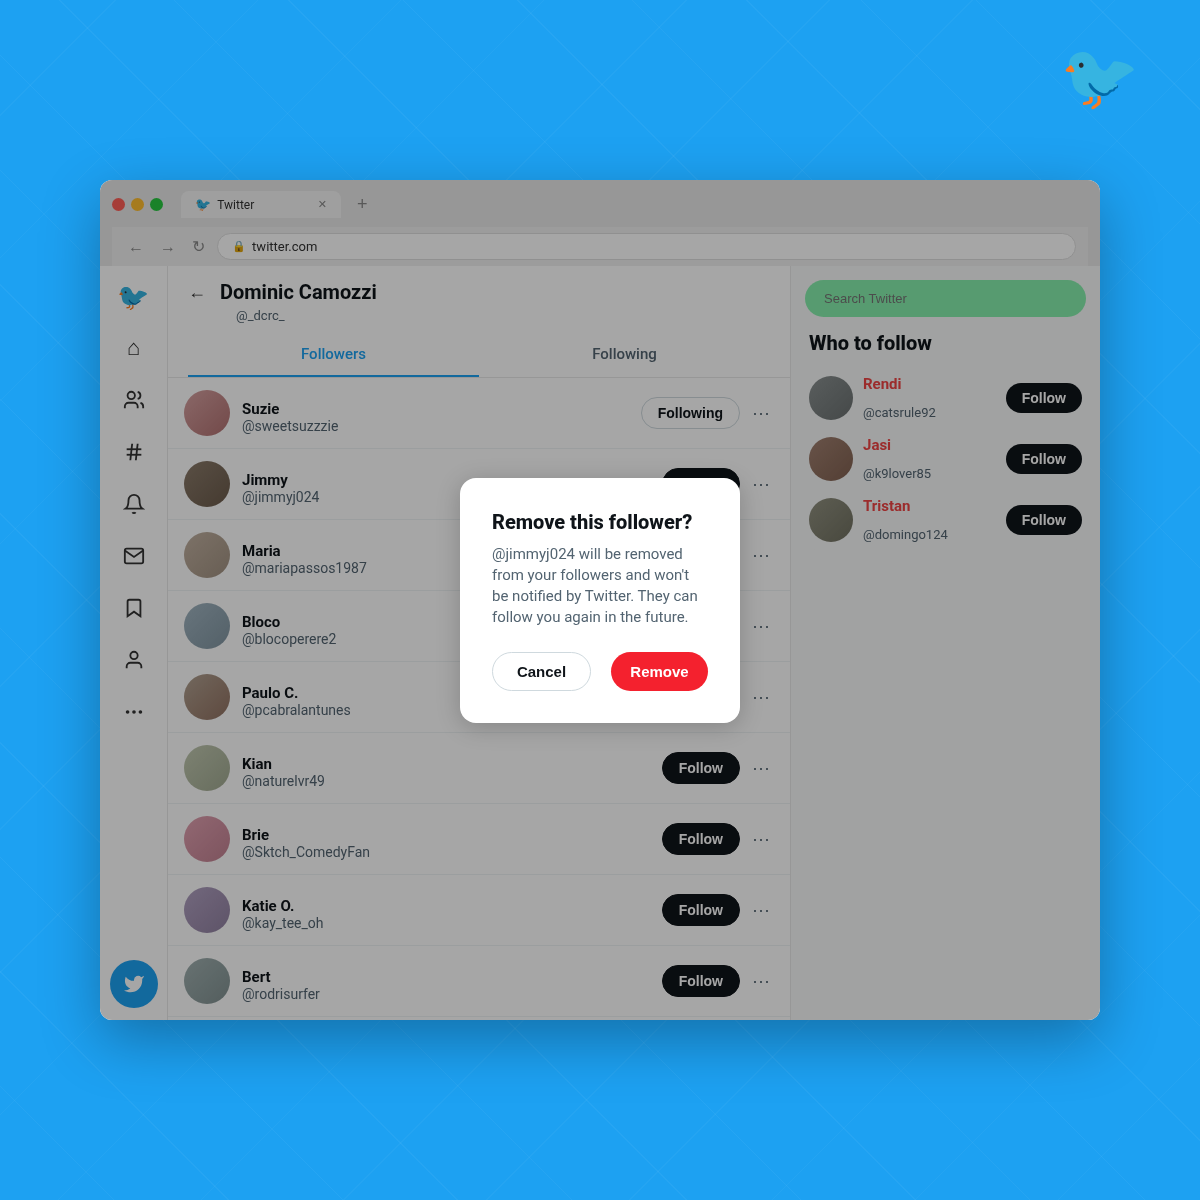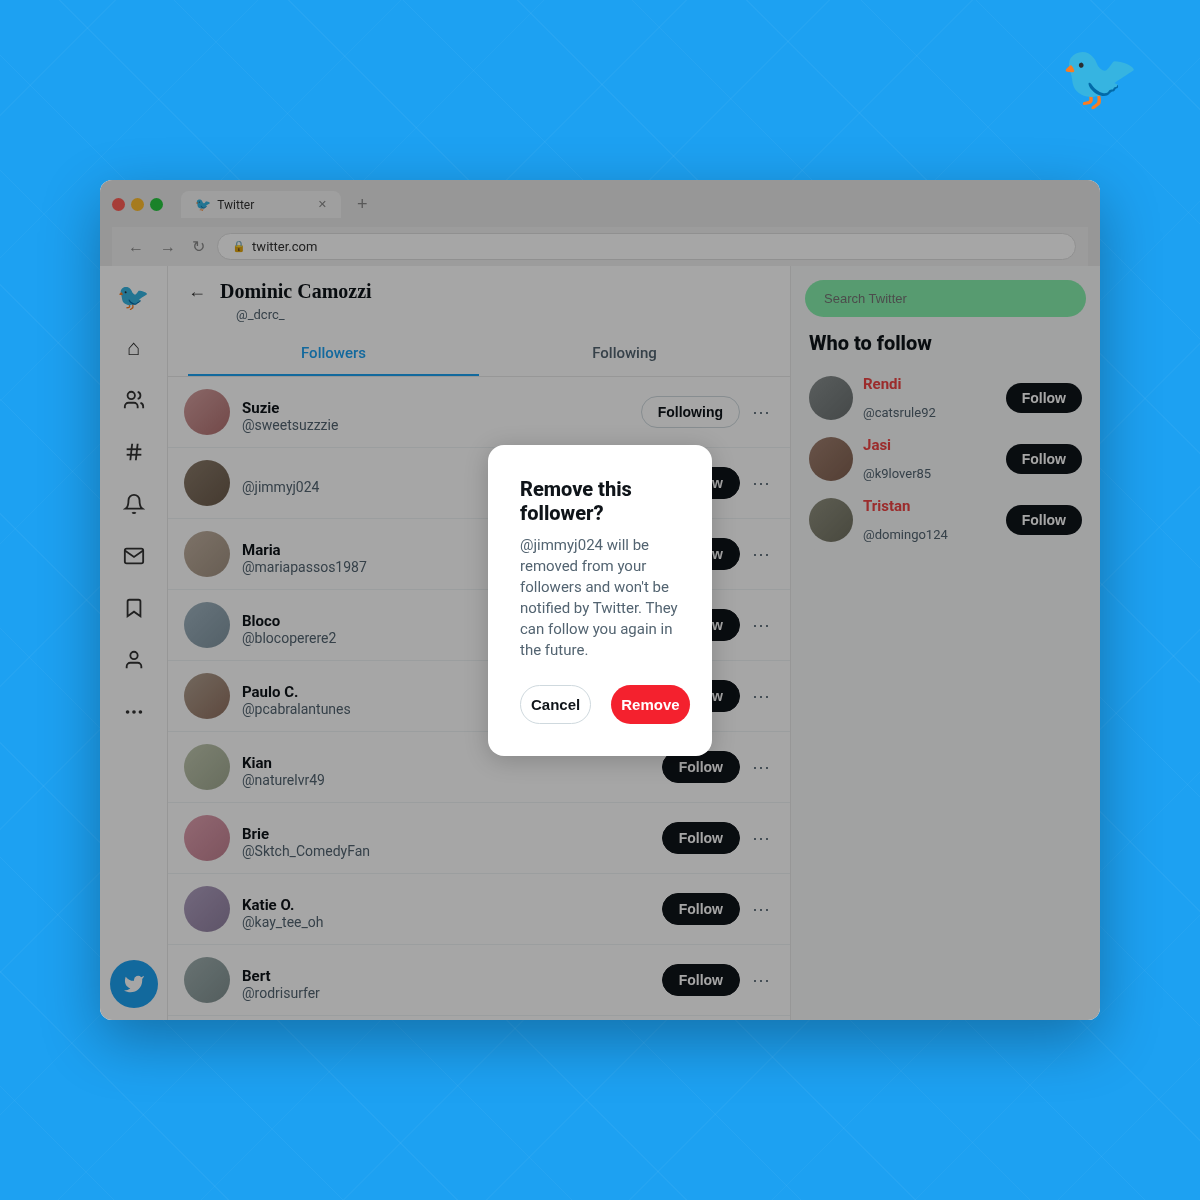--- a/index.html
+++ b/index.html
@@ -224,21 +224,20 @@
       border: none;
       font-size: 18px;
       cursor: pointer;
       color: #333;
     }
 
     .profile-name {
       font-size: 20px;
       font-weight: 700;
       color: #0f1419;
-      font-family: Liberation Serif, serif;
     }
 
     .profile-handle {
       font-size: 13px;
       color: #536471;
       margin-left: 48px;
       margin-bottom: 10px;
     }
 
     .profile-tabs {
@@ -441,21 +440,21 @@
       display: flex;
       align-items: center;
       justify-content: center;
       z-index: 100;
     }
 
     .modal {
       background: white;
       border-radius: 16px;
       padding: 32px;
-      width: 224px;
+      width: 280px;
       box-shadow: 0 4px 24px rgba(0,0,0,0.2);
     }
 
     .modal-title {
       font-size: 20px;
       font-weight: 800;
       color: #0f1419;
       margin-bottom: 10px;
     }
 
@@ -623,20 +622,21 @@
           </div>
           <div class="follower-actions">
             <button class="btn-following">Following</button>
             <button class="btn-more">···</button>
           </div>
         </div>
 
         <div class="follower-item">
           <div class="follower-avatar av-jimmy"></div>
           <div class="follower-info">
+            <div class="follower-name">Jimmy</div>
             <div class="follower-handle">@jimmyj024</div>
           </div>
           <div class="follower-actions">
             <button class="btn-follow">Follow</button>
             <button class="btn-more">···</button>
           </div>
         </div>
 
         <div class="follower-item">
           <div class="follower-avatar av-maria"></div>

